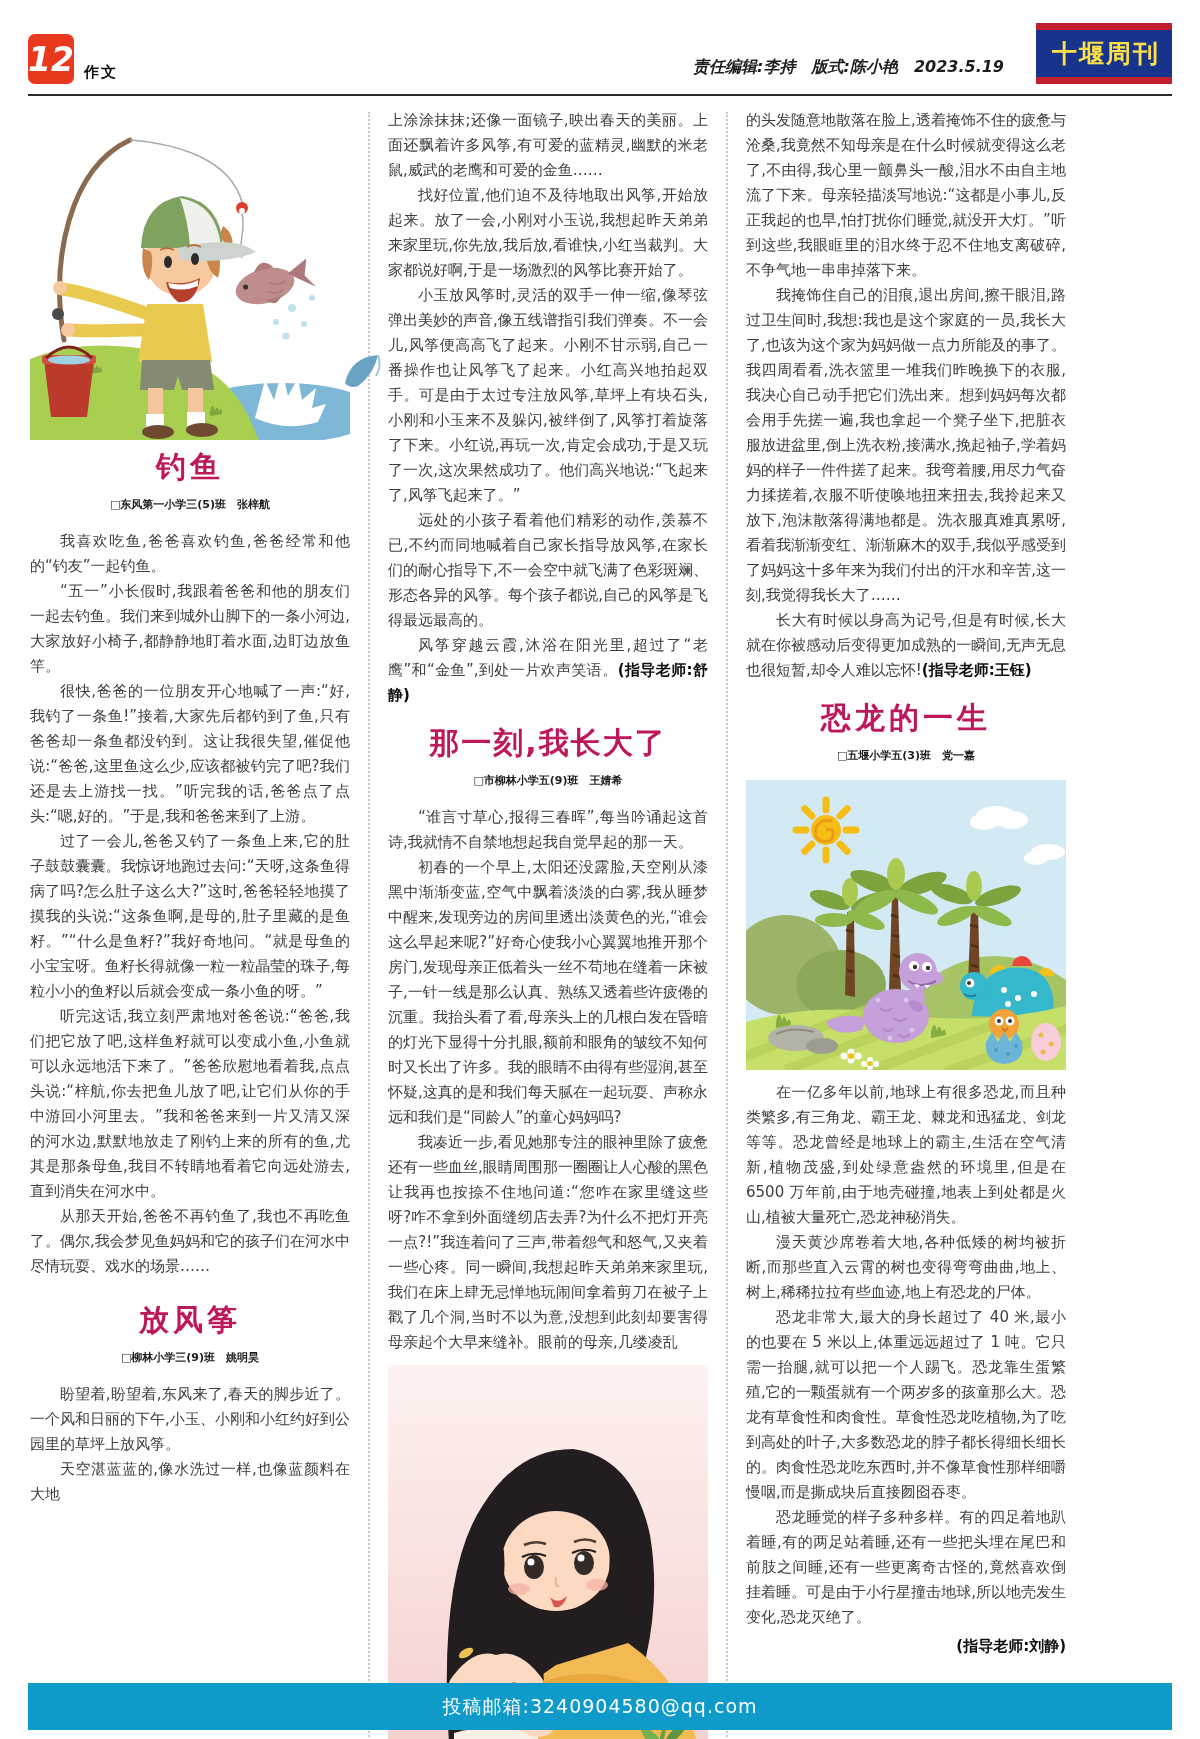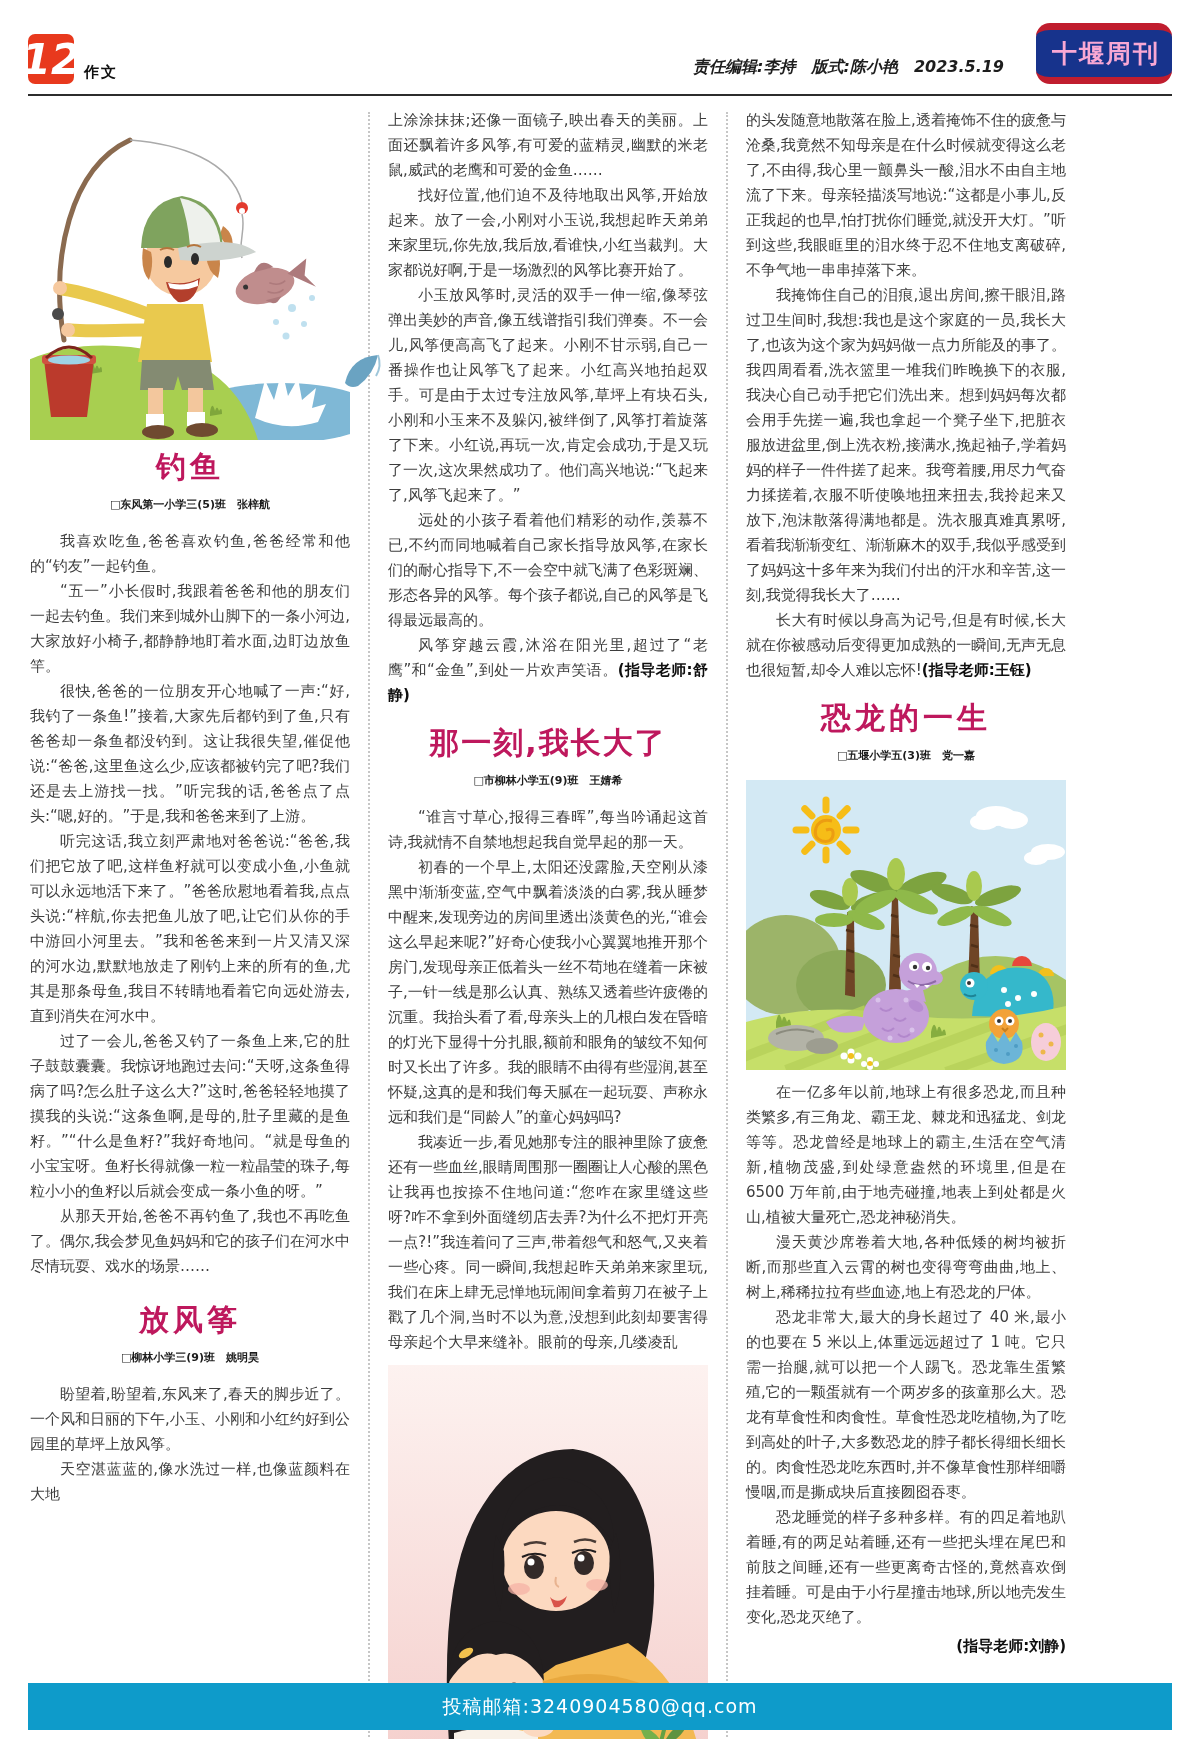--- a/index.html
+++ b/index.html
@@ -5,30 +5,30 @@
   * { margin:0; padding:0; box-sizing:border-box; }
   html,body { background:#ffffff; }
   .page {
     position:relative; width:1200px; height:1739px; background:#fff; overflow:hidden;
     font-family:"DejaVu Sans","Liberation Sans",sans-serif; color:#3d3d3d;
   }
   
   .hdr { display:flex; align-items:flex-end; padding:24px 28px 10px 28px; height:94px; }
   .badge {
     width:46px; height:50px; background:#e8391d; color:#fff; border-radius:7px;
-    font-size:42px; font-weight:bold; font-style:italic;
+    font-size:33px; font-weight:bold; font-style:italic;
     display:flex; align-items:center; justify-content:center;
   }
   .section-title { font-size:15px; font-weight:bold; color:#101010; margin-left:10px; padding-bottom:2px; letter-spacing:2px; }
   .hdr-right { margin-left:auto; display:flex; align-items:flex-end; gap:32px; }
   .editor { font-size:16px; font-weight:bold; font-style:italic; color:#1d1d1d; padding-bottom:6px; white-space:nowrap; }
   .masthead {
-    background:#17338c; color:#f9a8d4; font-weight:bold; font-size:25px; letter-spacing:2px;
+    background:#17338c; color:#fde047; font-weight:bold; font-size:25px; letter-spacing:2px;
     border-top:7px solid #c01d2e; border-bottom:7px solid #c01d2e;
-    padding:7px 12px 7px 16px; white-space:nowrap;border-radius:14px;
+    padding:7px 12px 7px 16px; white-space:nowrap;
   }
   .rule { height:2px; background:#2c2c2c; margin:0 28px; }
   
   .columns { display:flex; align-items:flex-start; padding:12px 0 0 30px; }
   .col { width:320px; font-size:15px; line-height:25px; text-align:justify; }
   .divider { width:0; border-left:2px dotted #c6c6c6; align-self:stretch; margin:4px 18px 0 18px; }
   p.body { text-indent:2em; }
   p.cont { text-indent:0; }
   h2.art-title { text-align:center; font-size:30px; line-height:34px; color:#be185d; letter-spacing:4px; margin:18px 0 8px; font-weight:bold; }
   .byline { text-align:center; font-weight:bold; font-size:11px; color:#1c1c1c; margin-bottom:12px; }
@@ -137,22 +137,22 @@
           <path d="M138 175 Q155 179 168 172 L168 178 Q154 184 140 180 Z" fill="#ffffff"></path>
         </g>
       </svg>
 
       <article>
         <h2 class="art-title" style="margin-top:10px;">钓鱼</h2>
         <div class="byline">□东风第一小学三(5)班　张梓航</div>
         <p class="body">我喜欢吃鱼,爸爸喜欢钓鱼,爸爸经常和他的“钓友”一起钓鱼。</p>
         <p class="body">“五一”小长假时,我跟着爸爸和他的朋友们一起去钓鱼。我们来到城外山脚下的一条小河边,大家放好小椅子,都静静地盯着水面,边盯边放鱼竿。</p>
         <p class="body">很快,爸爸的一位朋友开心地喊了一声:“好,我钓了一条鱼!”接着,大家先后都钓到了鱼,只有爸爸却一条鱼都没钓到。这让我很失望,催促他说:“爸爸,这里鱼这么少,应该都被钓完了吧?我们还是去上游找一找。”听完我的话,爸爸点了点头:“嗯,好的。”于是,我和爸爸来到了上游。</p>
+        <p class="body">过了一会儿,爸爸又钓了一条鱼上来,它的肚子鼓鼓囊囊。我惊讶地跑过去问:“天呀,这条鱼得病了吗?怎么肚子这么大?”这时,爸爸轻轻地摸了摸我的头说:“这条鱼啊,是母的,肚子里藏的是鱼籽。”“什么是鱼籽?”我好奇地问。“就是母鱼的小宝宝呀。鱼籽长得就像一粒一粒晶莹的珠子,每粒小小的鱼籽以后就会变成一条小鱼的呀。”</p>
         <p class="body">听完这话,我立刻严肃地对爸爸说:“爸爸,我们把它放了吧,这样鱼籽就可以变成小鱼,小鱼就可以永远地活下来了。”爸爸欣慰地看着我,点点头说:“梓航,你去把鱼儿放了吧,让它们从你的手中游回小河里去。”我和爸爸来到一片又清又深的河水边,默默地放走了刚钓上来的所有的鱼,尤其是那条母鱼,我目不转睛地看着它向远处游去,直到消失在河水中。</p>
-        <p class="body">过了一会儿,爸爸又钓了一条鱼上来,它的肚子鼓鼓囊囊。我惊讶地跑过去问:“天呀,这条鱼得病了吗?怎么肚子这么大?”这时,爸爸轻轻地摸了摸我的头说:“这条鱼啊,是母的,肚子里藏的是鱼籽。”“什么是鱼籽?”我好奇地问。“就是母鱼的小宝宝呀。鱼籽长得就像一粒一粒晶莹的珠子,每粒小小的鱼籽以后就会变成一条小鱼的呀。”</p>
         <p class="body">从那天开始,爸爸不再钓鱼了,我也不再吃鱼了。偶尔,我会梦见鱼妈妈和它的孩子们在河水中尽情玩耍、戏水的场景……</p>
       </article>
 
       <article>
         <h2 class="art-title" style="margin-top:24px;">放风筝</h2>
         <div class="byline">□柳林小学三(9)班　姚明昊</div>
         <p class="body">盼望着,盼望着,东风来了,春天的脚步近了。一个风和日丽的下午,小玉、小刚和小红约好到公园里的草坪上放风筝。</p>
         <p class="body">天空湛蓝蓝的,像水洗过一样,也像蓝颜料在大地</p>
       </article>
     </section>

